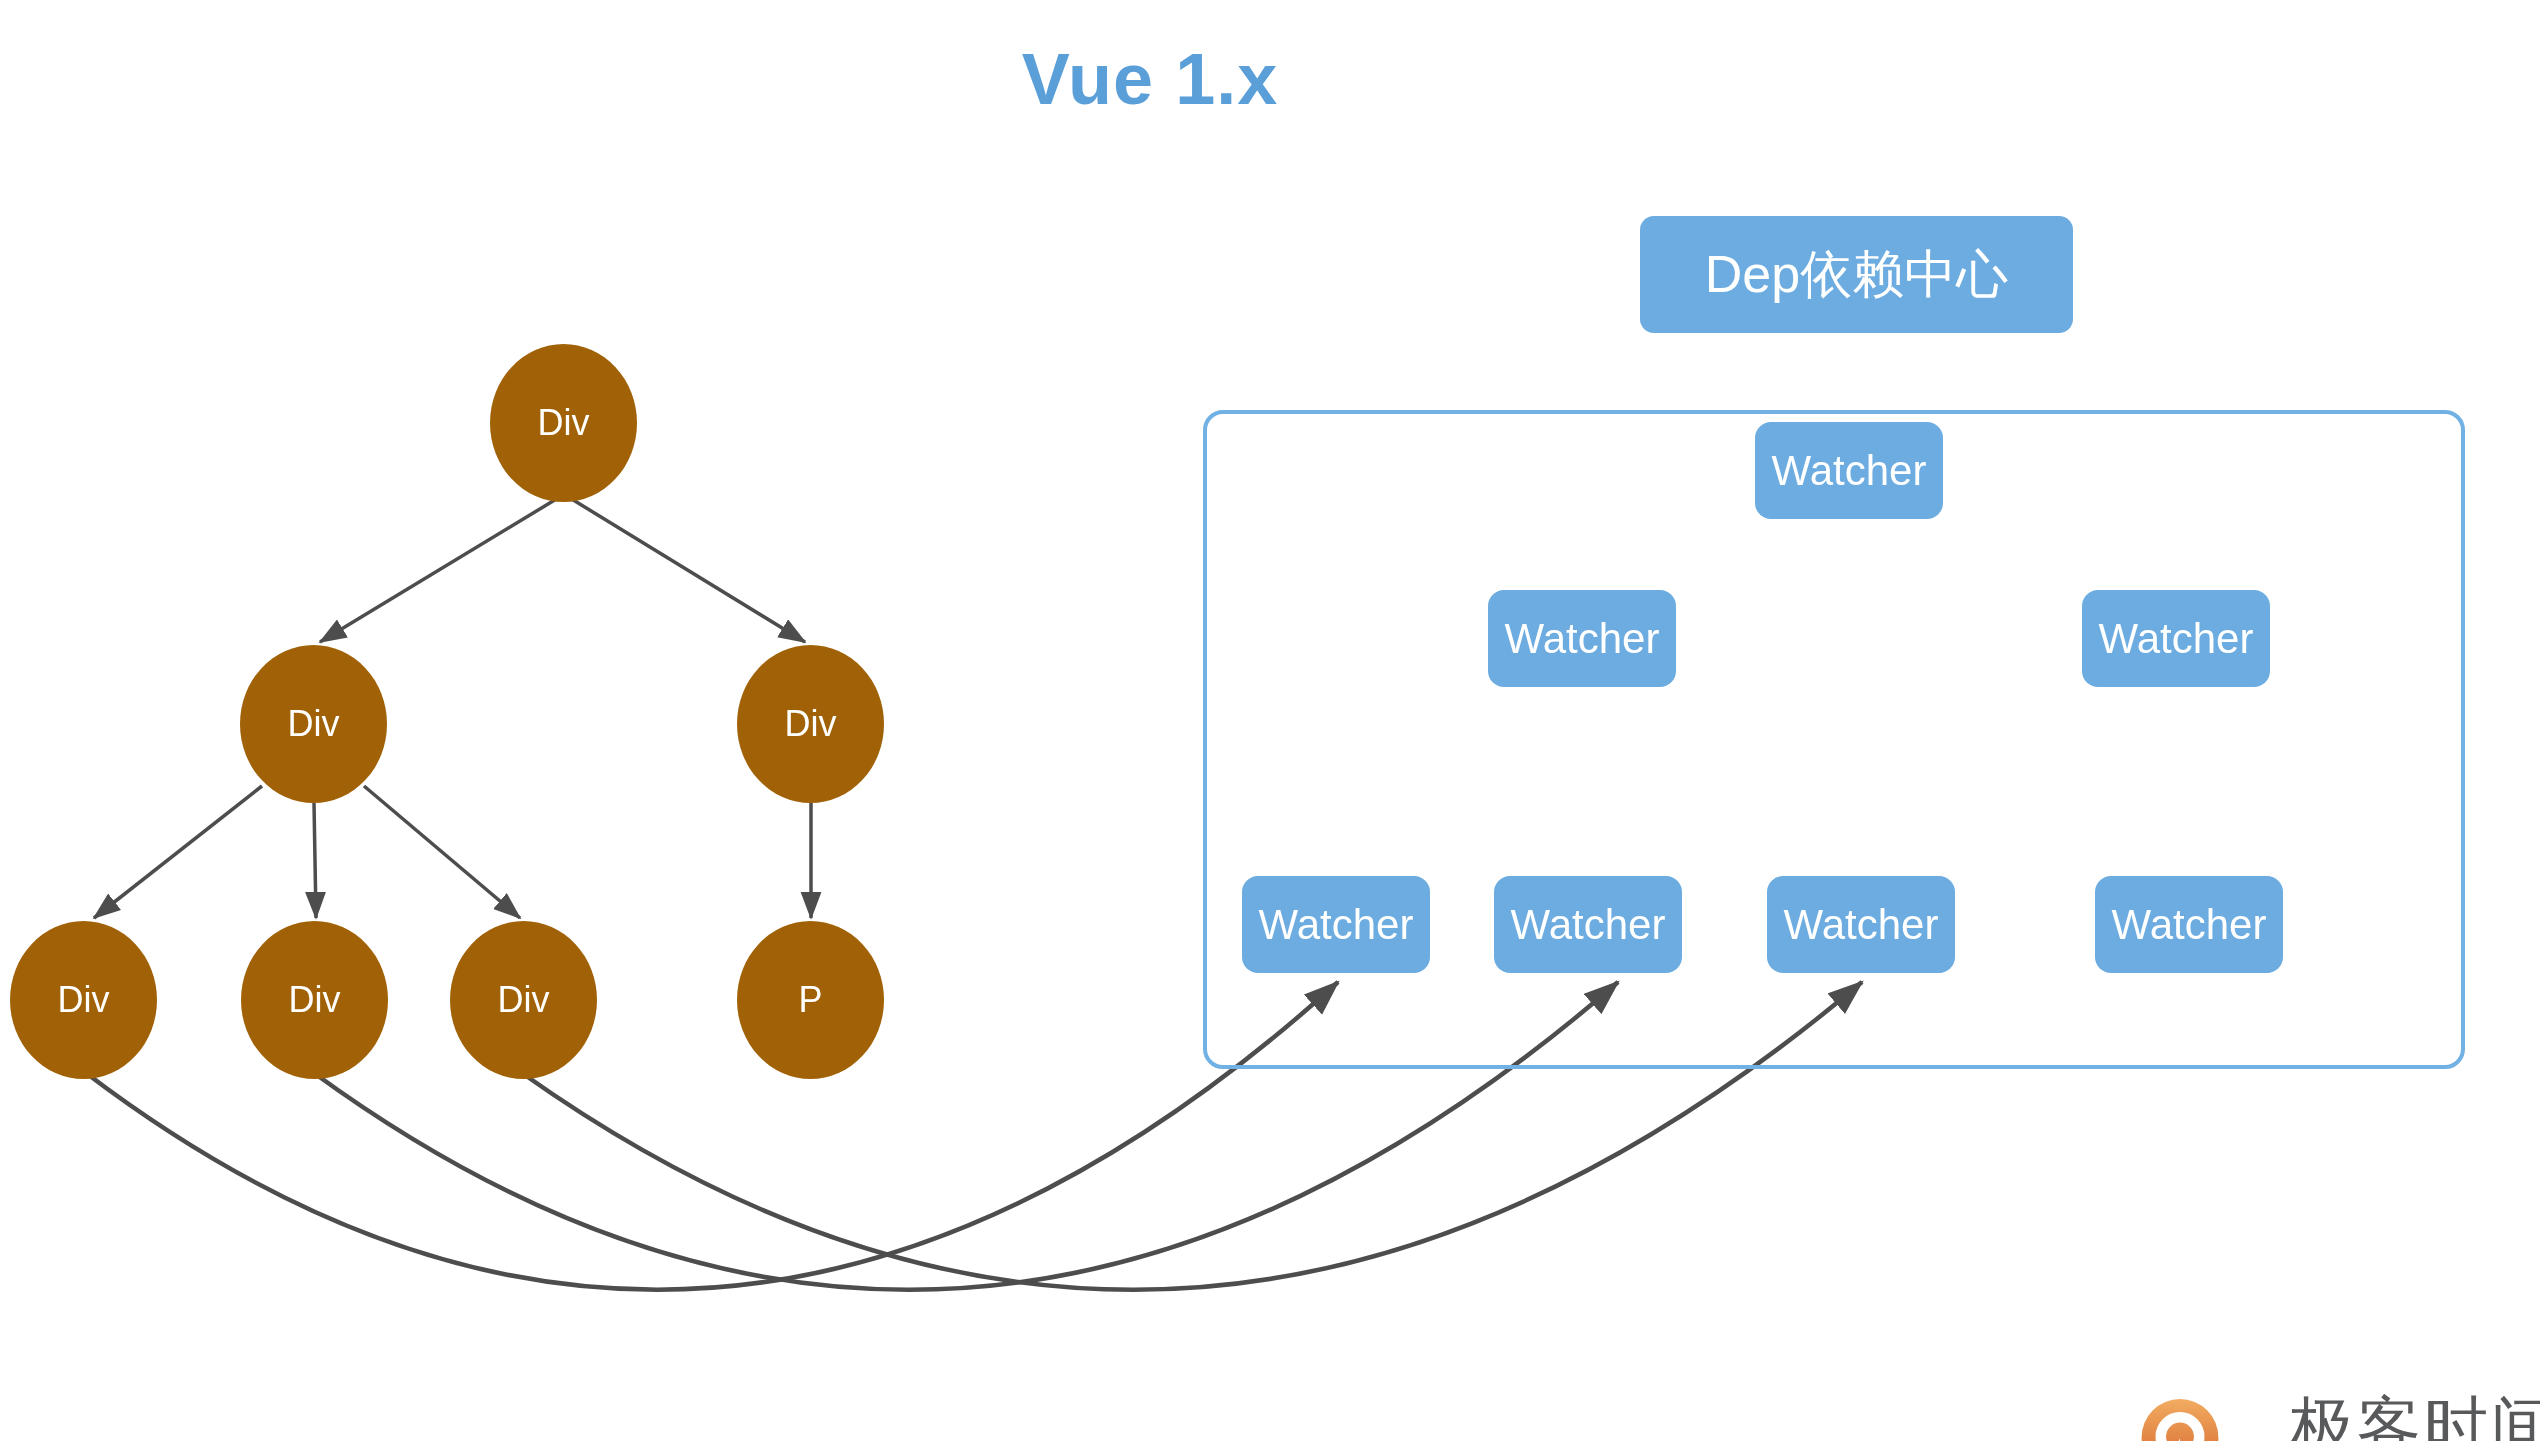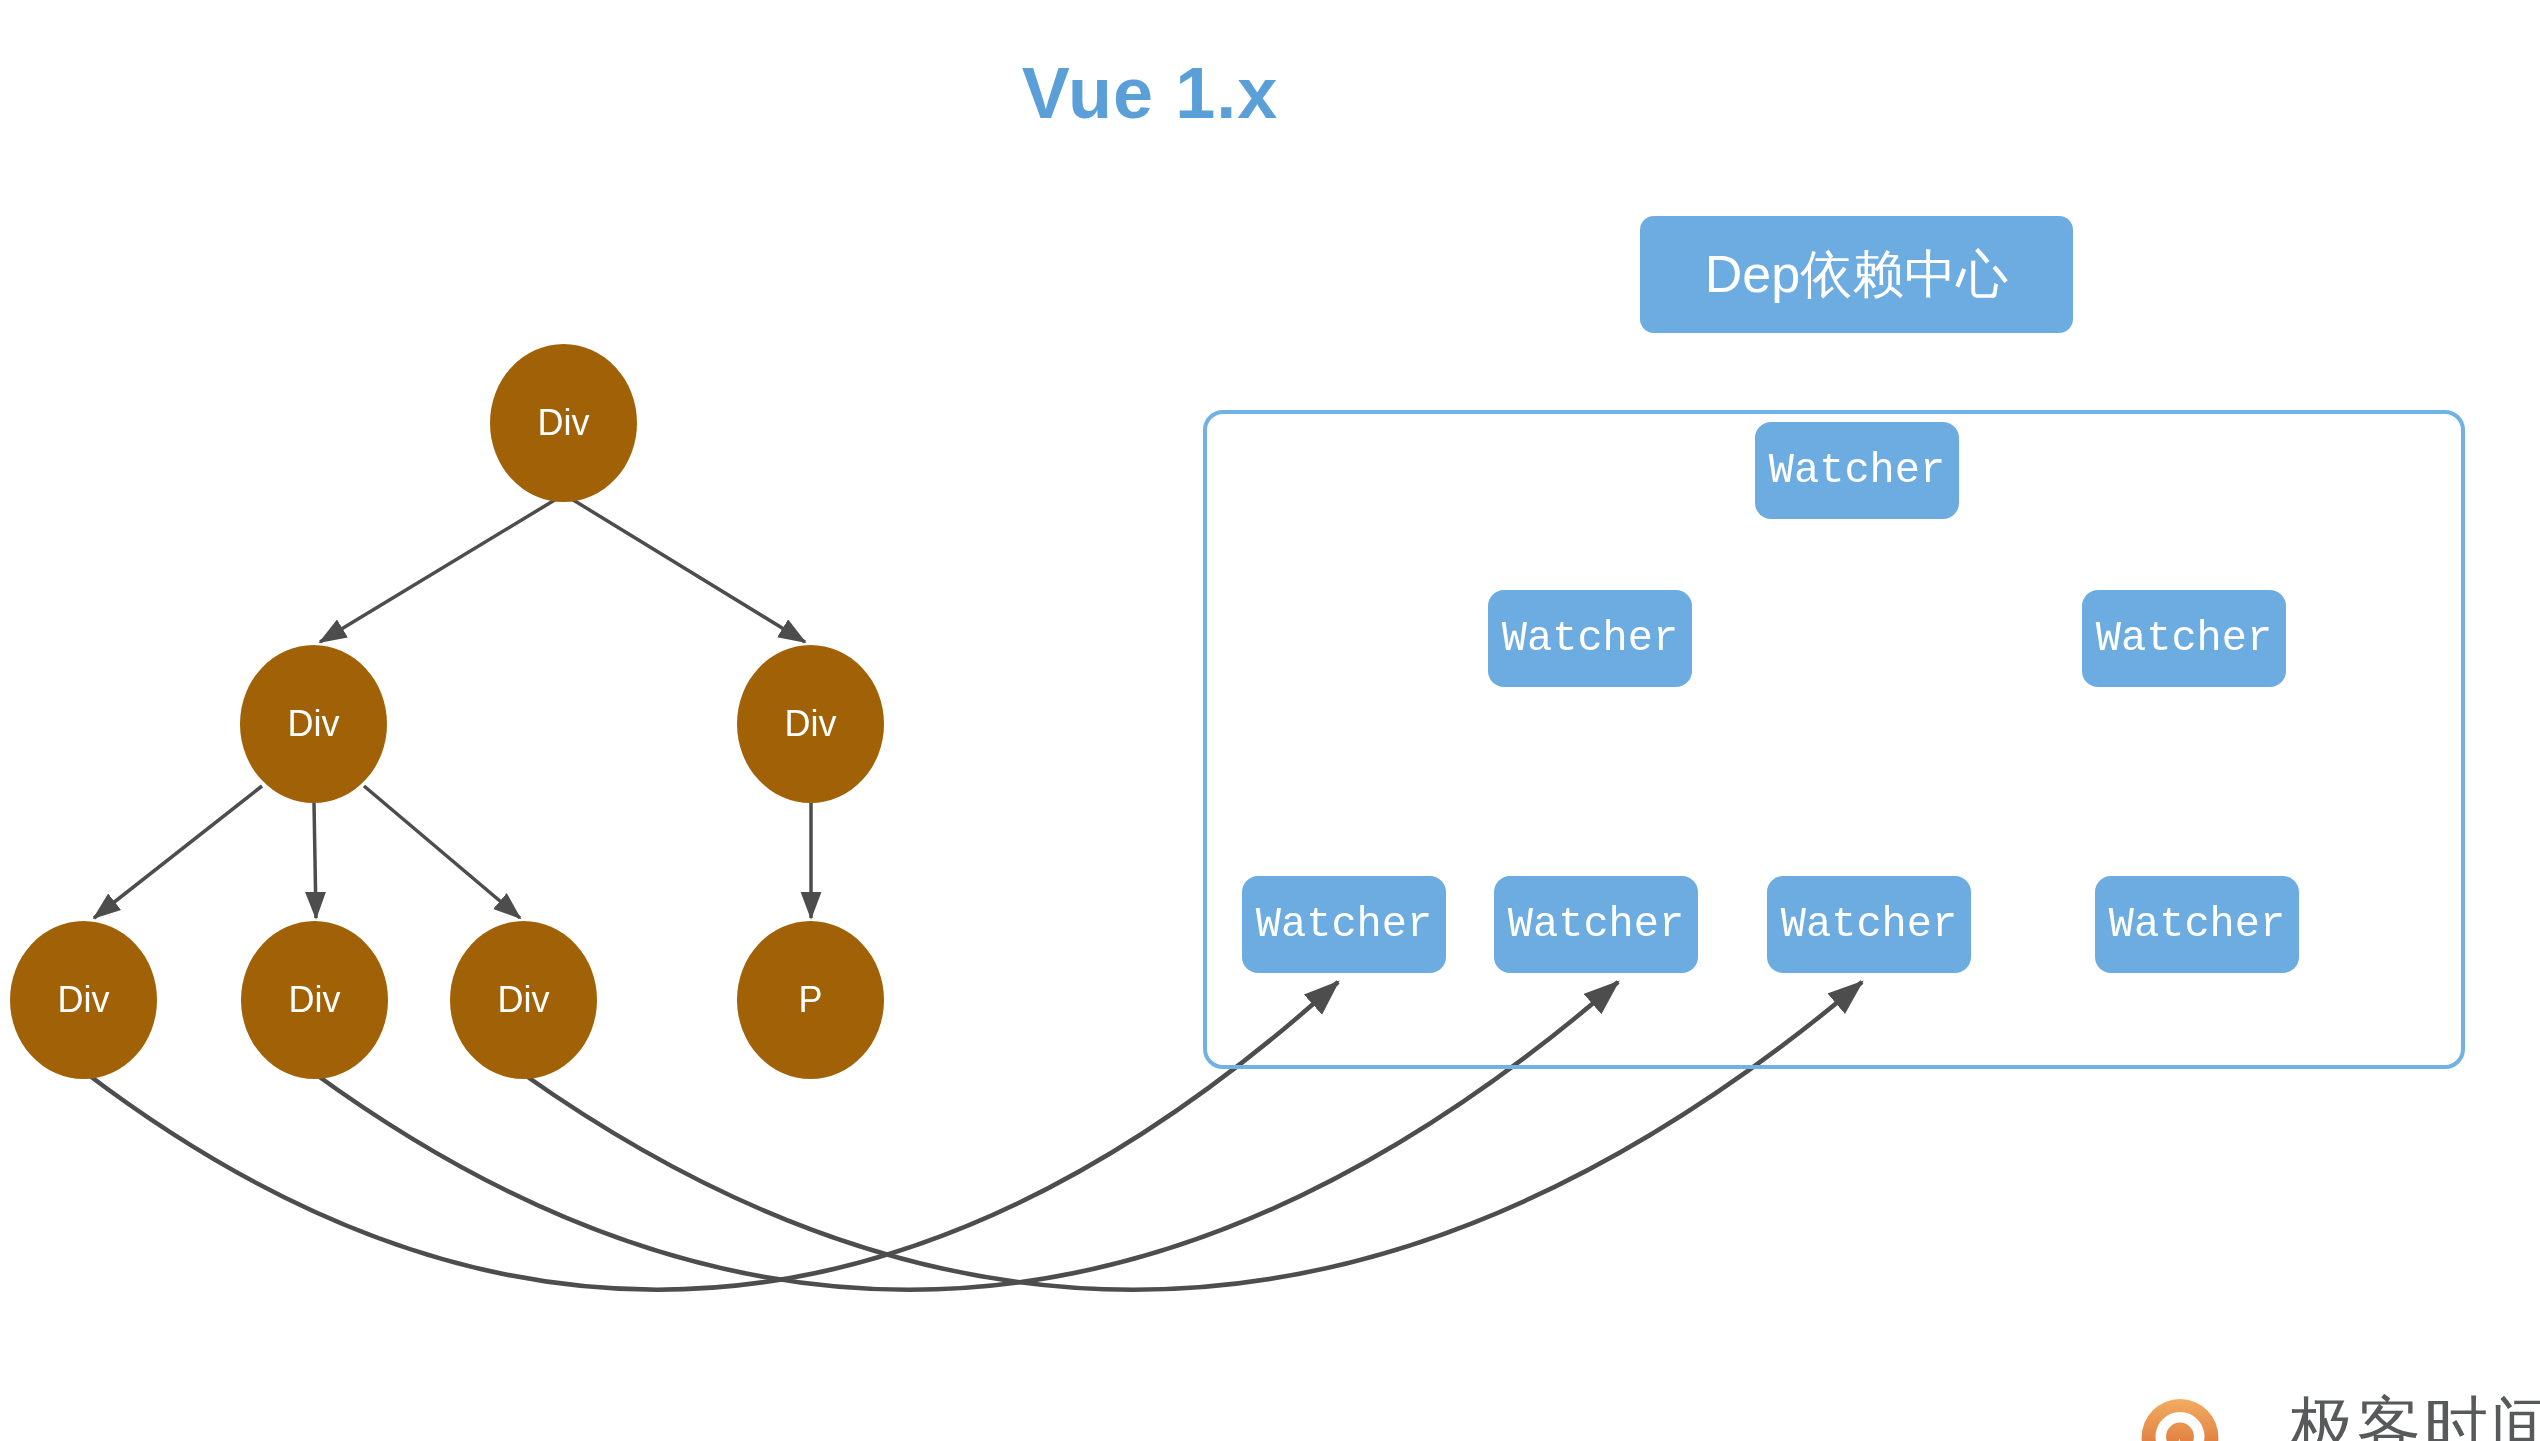--- a/index.html
+++ b/index.html
@@ -1,37 +1,37 @@
 <!DOCTYPE html>
 <html><head>
 <meta charset="utf-8">
 <style>
   html,body{margin:0;padding:0;background:#ffffff;}
   .stage{
     position:relative;width:2540px;height:1441px;background:#ffffff;
     font-family:"Liberation Sans", sans-serif;overflow:hidden;
   }
   .page-title{
-    position:absolute;left:1020px;top:52px;width:260px;text-align:center;
+    position:absolute;left:1020px;top:38px;width:260px;text-align:center;
     font-size:72px;font-weight:bold;color:#5B9FD9;letter-spacing:1px;
   }
   .dep-box{
     position:absolute;left:1640px;top:216px;width:433px;height:117px;
     background:#6CACE0;border-radius:14px;color:#ffffff;font-size:52px;
     display:flex;align-items:center;justify-content:center;
   }
   .dep-container{
     position:absolute;left:1203px;top:410px;width:1262px;height:659px;
     border:4px solid #72B1E3;border-radius:20px;background:transparent;
     box-sizing:border-box;
   }
   .watcher{
-    position:absolute;width:204px;height:97px;background:#6CACE0;
+    position:absolute;width:188px;height:97px;background:#6CACE0;
     border-radius:16px;color:#ffffff;font-size:42px;
-    display:flex;align-items:center;justify-content:center;font-family:Liberation Mono, monospace;
+    display:flex;align-items:center;justify-content:center;
   }
   .node{
     position:absolute;width:147px;height:158px;background:#a16207;
     border-radius:50%;color:#ffffff;font-size:36px;
     display:flex;align-items:center;justify-content:center;
   }
   .edges-layer{position:absolute;left:0;top:0;width:2540px;height:1441px;}
   .logo{
     position:absolute;left:2132px;top:1394px;display:flex;gap:48px;
   }

